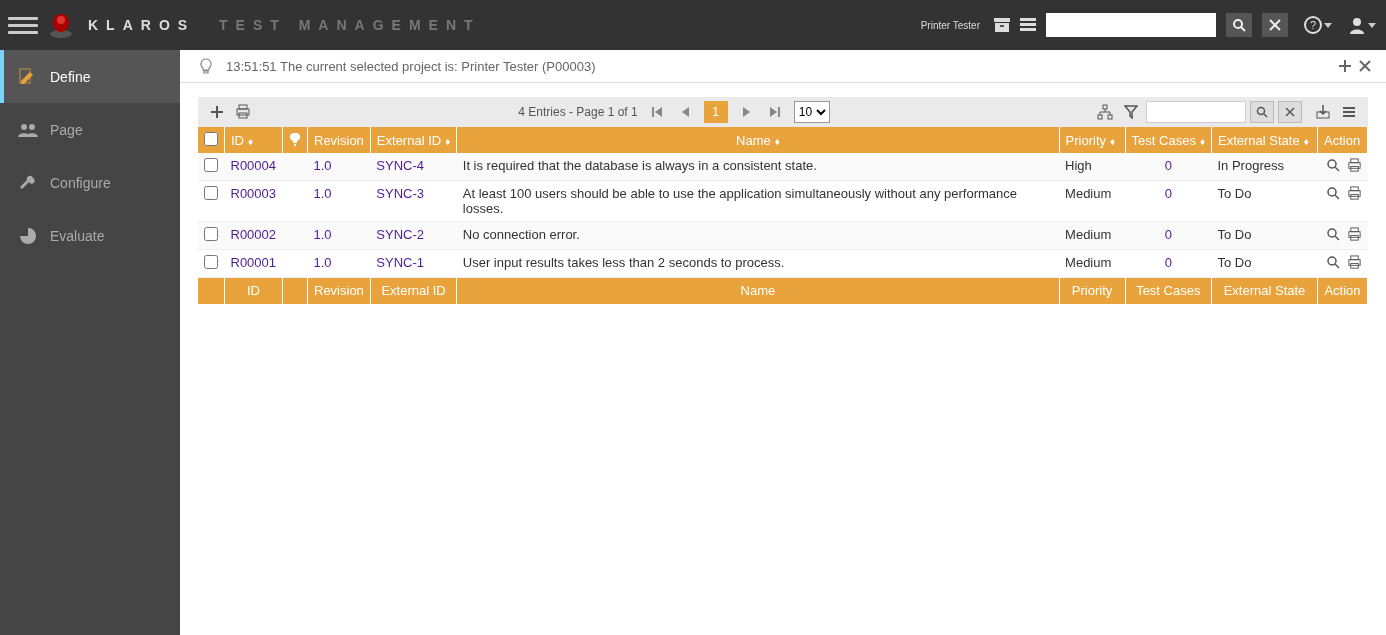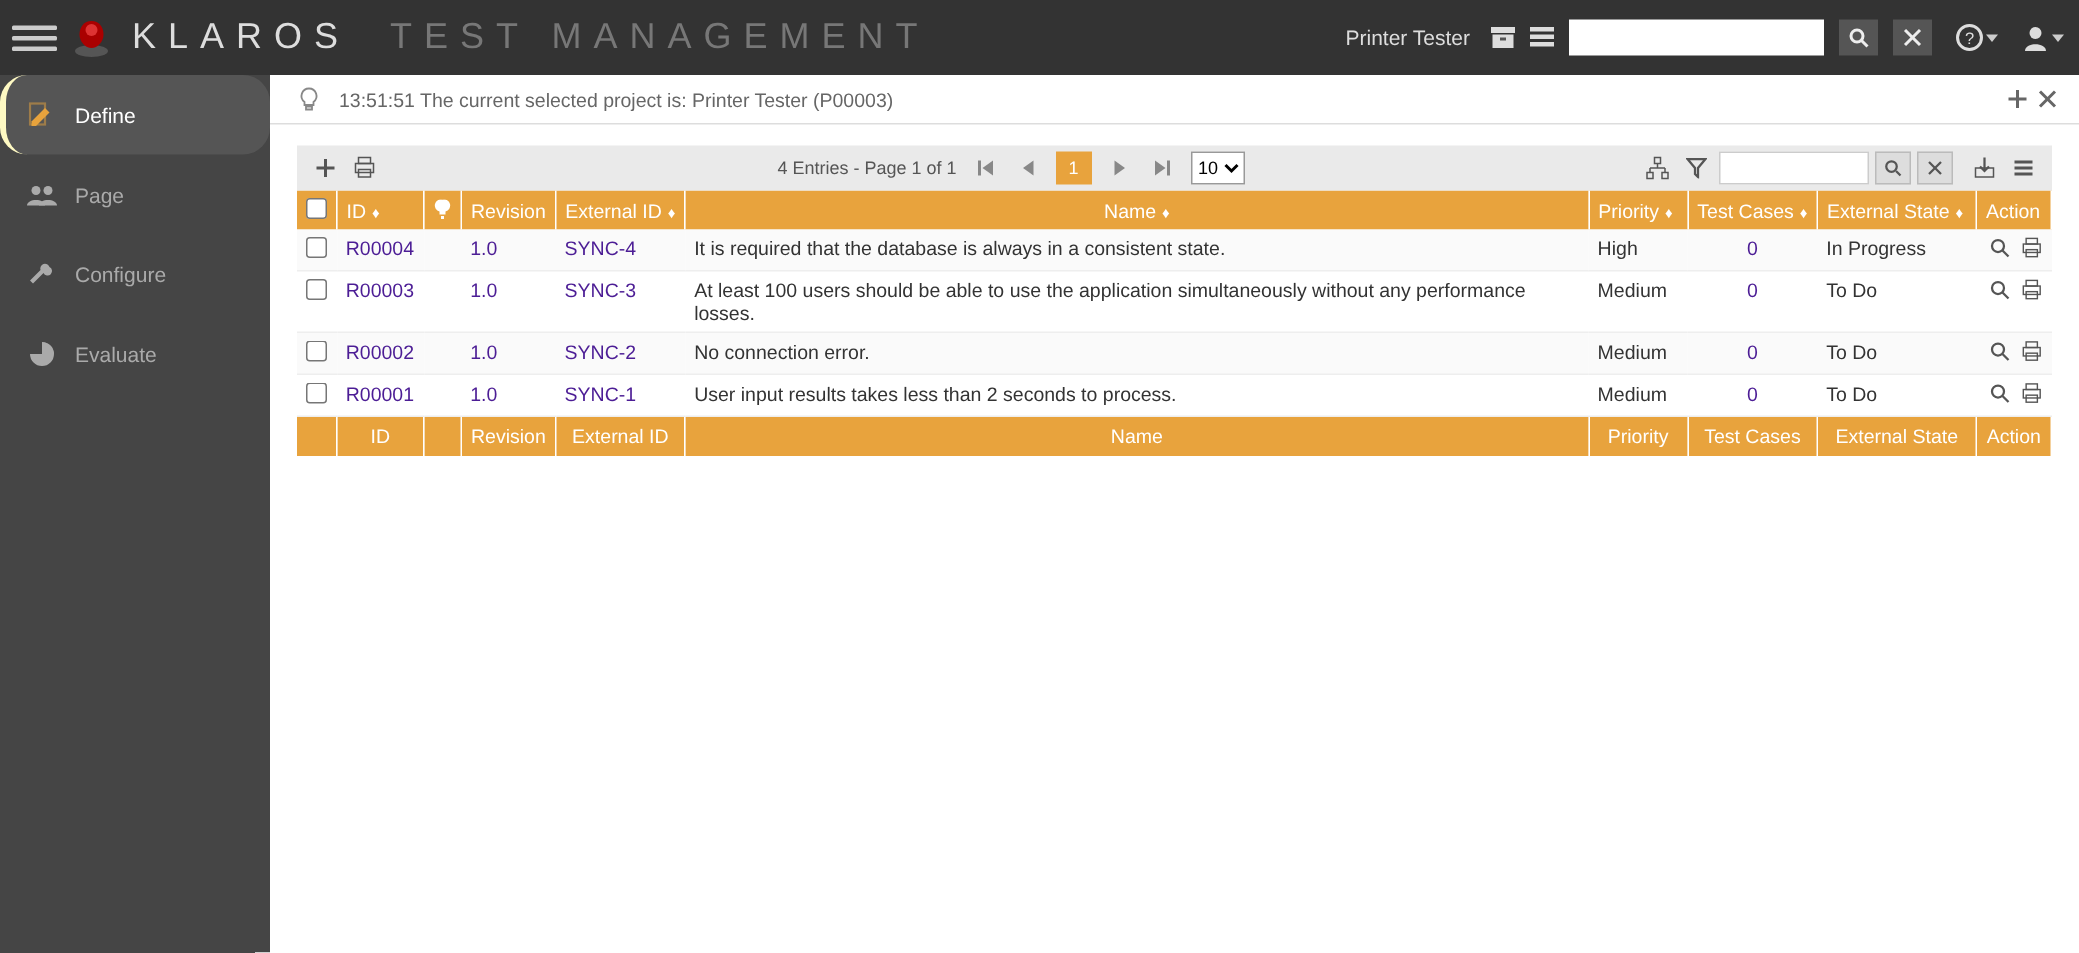--- a/index.html
+++ b/index.html
@@ -39,37 +39,37 @@
   border-radius: 1px;
 }
 .logo {
   width: 30px;
   height: 30px;
   margin-right: 12px;
   position: relative;
 }
 .logo svg { width: 30px; height: 30px; }
 .brand {
-  font-size: 24px;
+  font-size: 14px;
   letter-spacing: 8px;
   color: #ddd;
-  font-weight: 400;
+  font-weight: 700;
 }
 .brand .sub {
   color: #777;
   margin-left: 12px;
 }
 .topbar-spacer { flex: 1; }
 .topbar-right {
   display: flex;
   align-items: center;
   gap: 10px;
 }
 .project-label {
-  font-size: 14px;
+  font-size: 10px;
   color: #ddd;
   margin-right: 4px;
 }
 .top-icon {
   color: #ddd;
   cursor: pointer;
   display: flex;
   align-items: center;
 }
 .top-search {
@@ -113,23 +113,22 @@
   height: 53px;
   padding-left: 18px;
   color: #aaa;
   cursor: pointer;
   gap: 12px;
   font-size: 14px;
 }
 .side-item.active {
   background: #555555;
   color: #fff;
-  border-left: 4px solid #fef9c3;
+  border-left: 4px solid #7dd3fc;
   padding-left: 14px;
-  border-radius: 18px;
 }
 .side-item.active .side-icon { color: #e8a33d; }
 .side-icon {
   width: 20px;
   display: flex;
   align-items: center;
   justify-content: center;
 }
 
 

